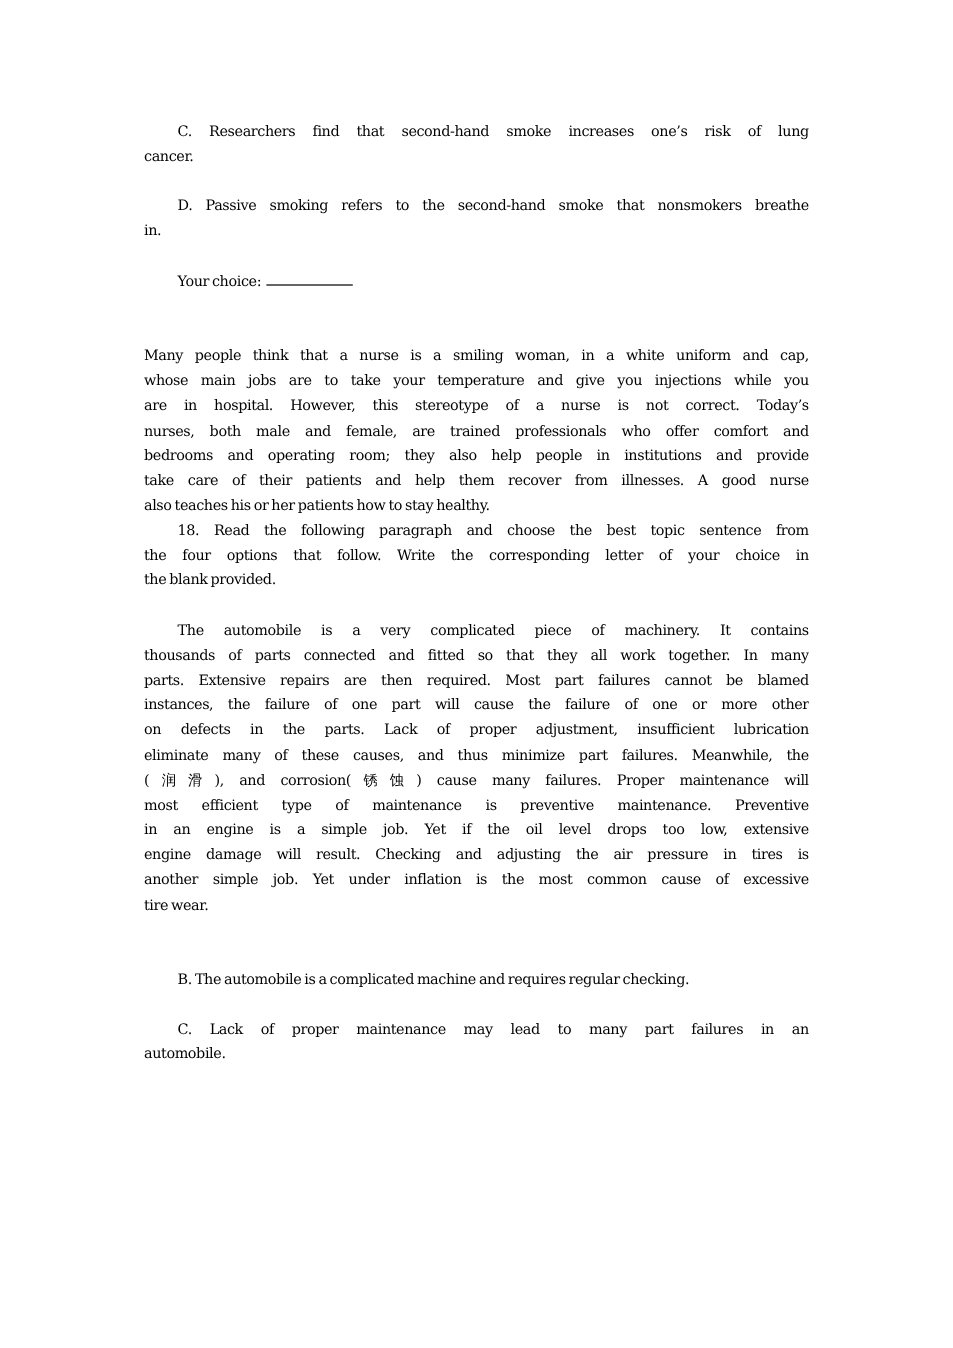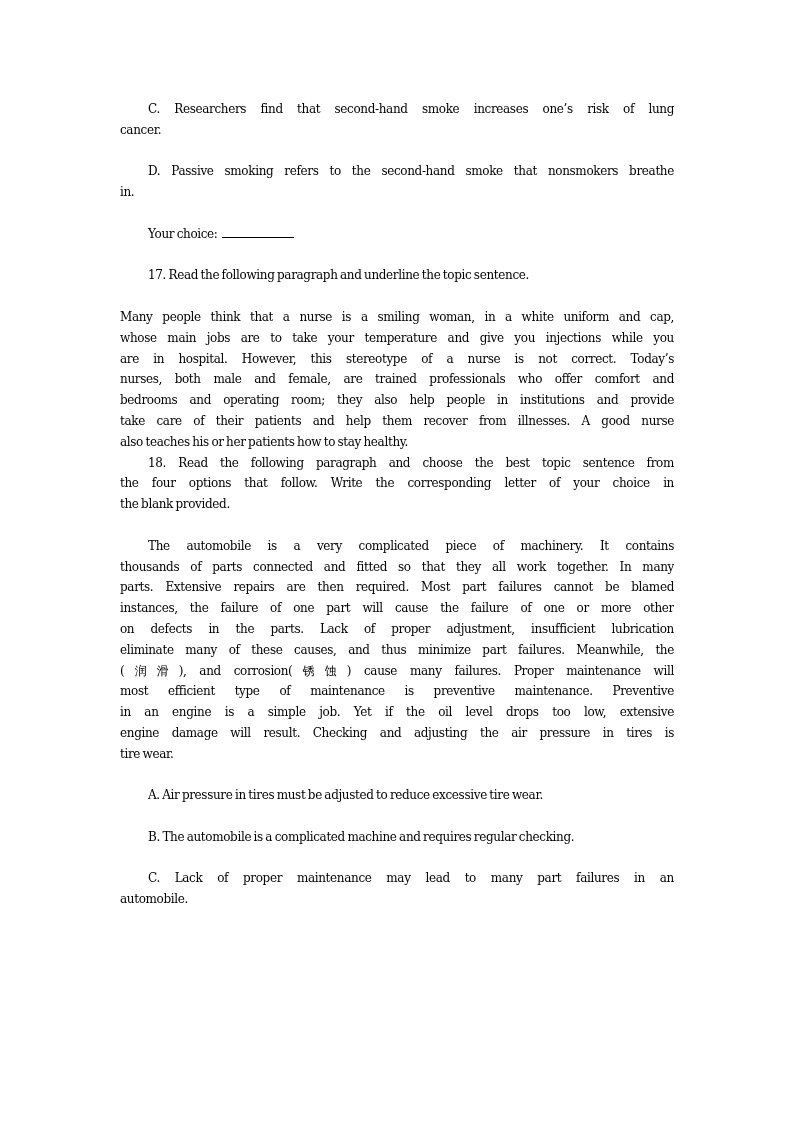--- a/index.html
+++ b/index.html
@@ -79,23 +79,20 @@
       <span class="line indent">D. Passive smoking refers to the second-hand smoke that nonsmokers breathe</span>
       <span class="line last">in.</span>
     </div>
     <div class="gap"></div>
 
     <div class="para">
       <span class="line indent last"><span>Your choice:</span><span class="blank"></span></span>
     </div>
     <div class="gap"></div>
 
-    <div class="para">
-      <span class="line indent last">17. Read the following paragraph and underline the topic sentence.</span>
-    </div>
     <div class="gap"></div>
 
     <div class="para">
       <span class="line">Many people think that a nurse is a smiling woman, in a white uniform and cap,</span>
       <span class="line">whose main jobs are to take your temperature and give you injections while you</span>
       <span class="line">are in hospital. However, this stereotype of a nurse is not correct. Today’s</span>
       <span class="line">nurses, both male and female, are trained professionals who offer comfort and</span>
       <span class="line">bedrooms and operating room; they also help people in institutions and provide</span>
       <span class="line">take care of their patients and help them recover from illnesses. A good nurse</span>
       <span class="line last">also teaches his or her patients how to stay healthy.</span>
@@ -112,27 +109,25 @@
       <span class="line indent">The automobile is a very complicated piece of machinery. It contains</span>
       <span class="line">thousands of parts connected and fitted so that they all work together. In many</span>
       <span class="line">parts. Extensive repairs are then required. Most part failures cannot be blamed</span>
       <span class="line">instances, the failure of one part will cause the failure of one or more other</span>
       <span class="line">on defects in the parts. Lack of proper adjustment, insufficient lubrication</span>
       <span class="line">eliminate many of these causes, and thus minimize part failures. Meanwhile, the</span>
       <span class="line">(润滑), and corrosion(锈蚀) cause many failures. Proper maintenance will</span>
       <span class="line">most efficient type of maintenance is preventive maintenance. Preventive</span>
       <span class="line">in an engine is a simple job. Yet if the oil level drops too low, extensive</span>
       <span class="line">engine damage will result. Checking and adjusting the air pressure in tires is</span>
+      <span class="line">another simple job. Yet under inflation is the most common cause of excessive</span>
       <span class="line last">tire wear.</span>
     </div>
     <div class="gap"></div>
 
-    <div class="para">
-      <span class="line indent last">A. Air pressure in tires must be adjusted to reduce excessive tire wear.</span>
-    </div>
     <div class="gap"></div>
 
     <div class="para">
       <span class="line indent last">B. The automobile is a complicated machine and requires regular checking.</span>
     </div>
     <div class="gap"></div>
 
     <div class="para">
       <span class="line indent">C. Lack of proper maintenance may lead to many part failures in an</span>
       <span class="line last">automobile.</span>

